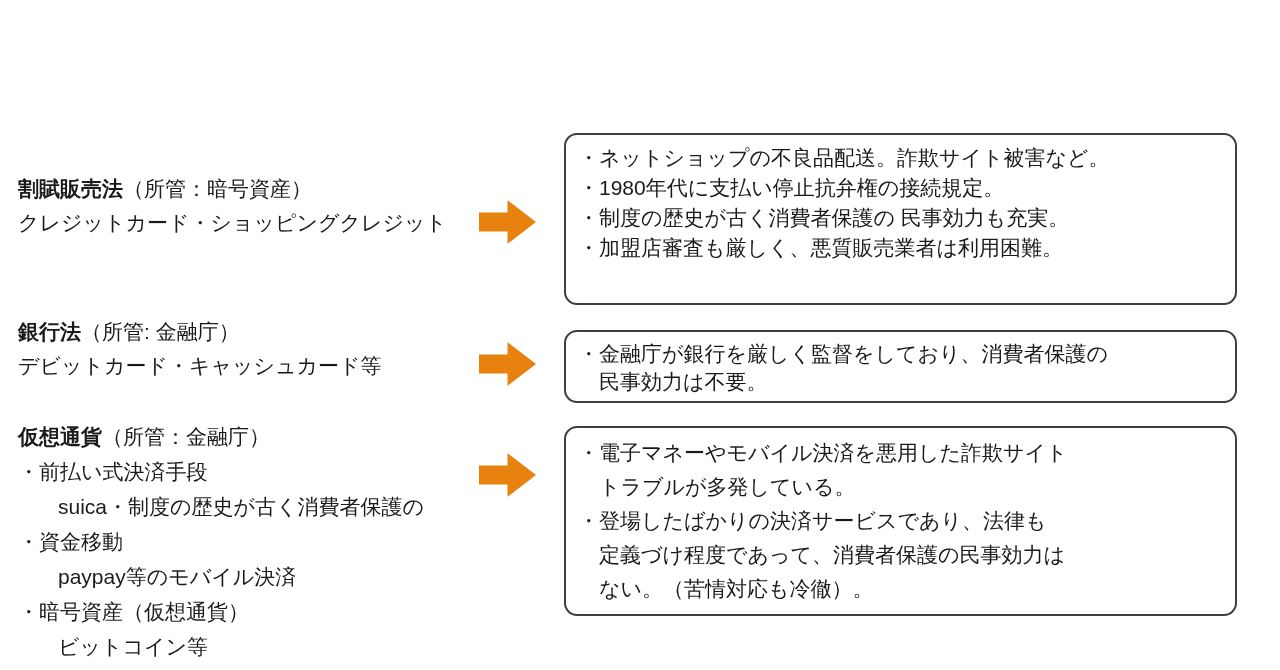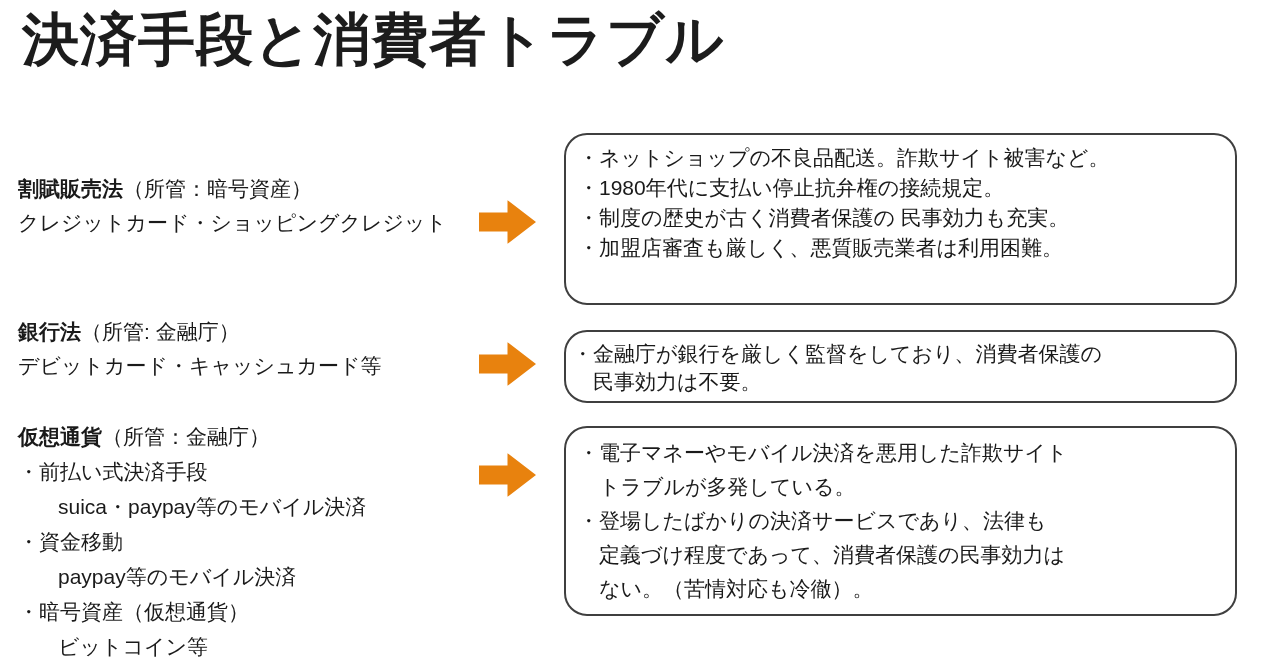--- a/index.html
+++ b/index.html
@@ -44,41 +44,40 @@
   }
   .arrow1 { left: 479px; top: 199px; }
   .arrow2 { left: 479px; top: 341px; }
   .arrow3 { left: 479px; top: 452px; }
   .box {
     position: absolute;
     left: 564px;
     width: 673px;
     box-sizing: border-box;
     border: 2px solid #3f3f3f;
-    border-radius: 23px;
+    border-radius: 13px;
     background: #ffffff;
     padding: 8px 12px;
     font-size: 21px;
     color: #1a1a1a;
   }
   .box .box-line { white-space: nowrap; }
   .box1 { top: 133px; height: 172px; }
   .box1 .box-line { line-height: 30px; }
-  .box2 { top: 330px; height: 73px; padding-left: 6px; }
+  .box2 { top: 330px; height: 73px; }
   .box2 .box-line { line-height: 28px; }
   .box3 { top: 426px; height: 190px; }
   .box3 .box-line { line-height: 34px; }
   .indent { padding-left: 21px; }
 </style>
 </head>
 <body>
 
 <div class="slide">
 
-  <h1 class="title">決済手段と消費者トラブル</h1>
 
   <div class="left-block sec1-left">
     <div class="line">
       <span class="law">割賦販売法</span><span class="org">（所管：暗号資産）</span>
     </div>
     <div class="line">クレジットカード・ショッピングクレジット</div>
   </div>
 
   <svg class="arrow arrow1" viewBox="0 0 60 46" aria-hidden="true">
     <polygon fill="#E8820E" points="0,13 30,13 30,0 60,23 30,46 30,33 0,33"></polygon>
@@ -105,21 +104,21 @@
   <div class="box box2">
     <div class="box-line">・金融庁が銀行を厳しく監督をしており、消費者保護の</div>
     <div class="box-line indent">民事効力は不要。</div>
   </div>
 
   <div class="left-block sec3-left">
     <div class="line">
       <span class="law">仮想通貨</span><span class="org">（所管：金融庁）</span>
     </div>
     <div class="line">・前払い式決済手段</div>
-    <div class="line indented">suica・paypay等のモバイル決済</div>
+    <div class="line indented">suica・制度の歴史が古く消費者保護の</div>
     <div class="line">・資金移動</div>
     <div class="line indented">paypay等のモバイル決済</div>
     <div class="line">・暗号資産（仮想通貨）</div>
     <div class="line indented">ビットコイン等</div>
   </div>
 
   <svg class="arrow arrow3" viewBox="0 0 60 46" aria-hidden="true">
     <polygon fill="#E8820E" points="0,13 30,13 30,0 60,23 30,46 30,33 0,33"></polygon>
   </svg>
 

